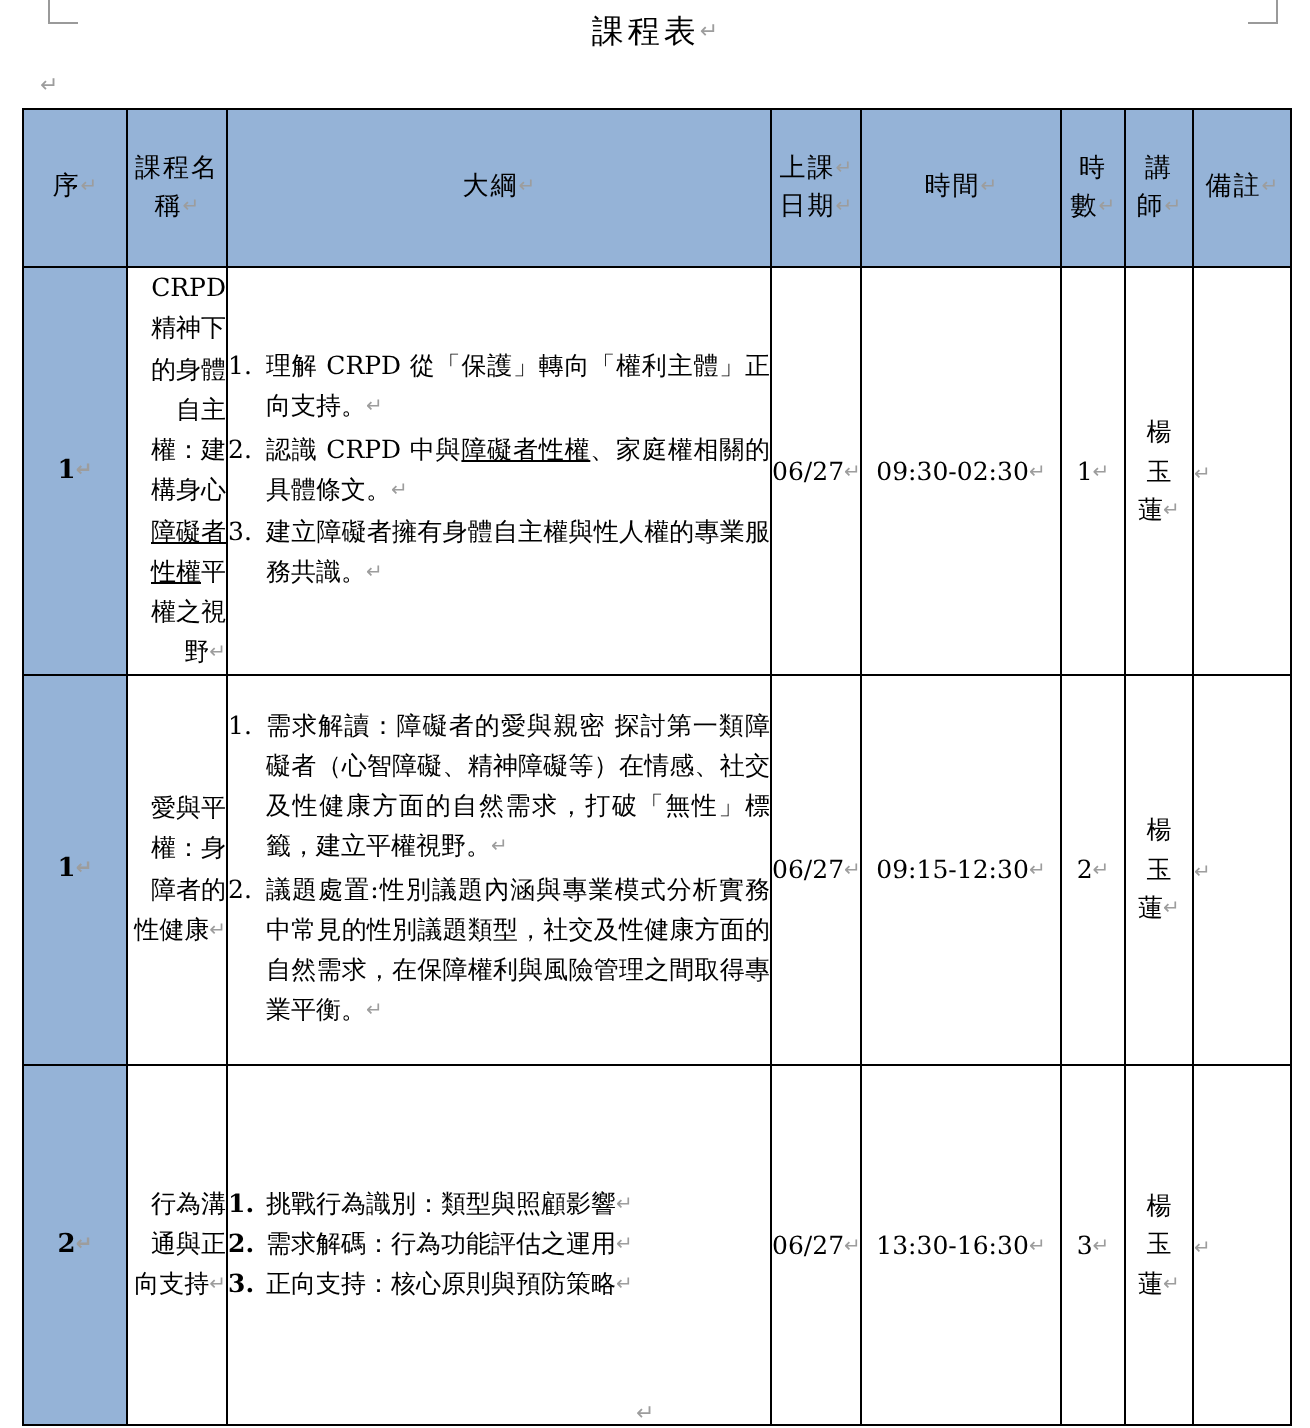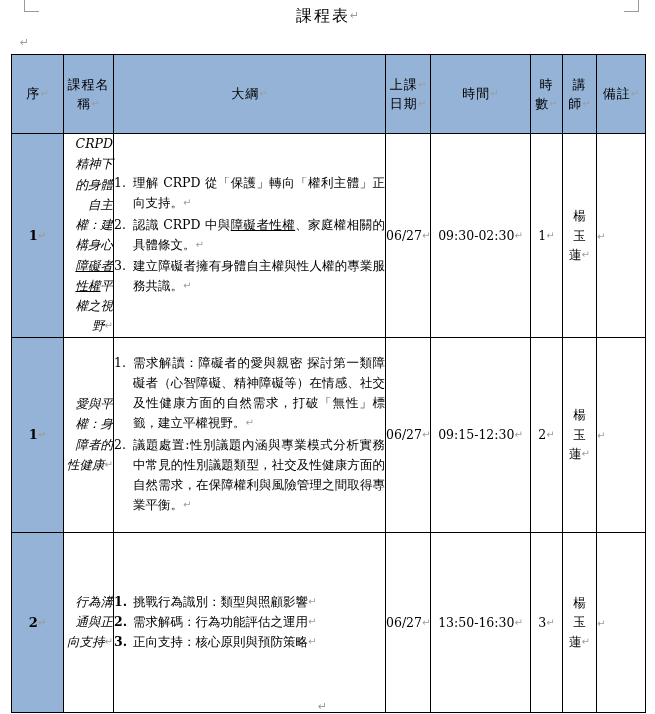--- a/index.html
+++ b/index.html
@@ -100,21 +100,20 @@
     text-align: center;
     font-size: 13px;
     font-weight: bold;
   }
   td.name {
     font-size: 12.5px;
     line-height: 1.62;
     text-align: right;
     padding: 4px 2px 4px 2px;
     vertical-align: middle;
-    font-style: italic;
   }
   td.outline {
     font-size: 12.5px;
     line-height: 1.62;
     padding: 5px 4px 5px 6px;
     vertical-align: middle;
     text-align: left;
   }
   td.date, td.time, td.hours {
     text-align: center;
@@ -263,21 +262,21 @@
         <td class="seq"><span>2</span><span class="mark">↵</span></td>
         <td class="name"><span>行為溝通與正向支持</span><span class="mark">↵</span></td>
         <td class="outline">
           <ol class="outline-list bold-num compact">
             <li><span class="num">1.</span><span>挑戰行為識別：類型與照顧影響</span><span class="mark">↵</span></li>
             <li><span class="num">2.</span><span>需求解碼：行為功能評估之運用</span><span class="mark">↵</span></li>
             <li><span class="num">3.</span><span>正向支持：核心原則與預防策略</span><span class="mark">↵</span></li>
           </ol>
         </td>
         <td class="date"><span>06/27</span><span class="mark">↵</span></td>
-        <td class="time"><span>13:50-16:30</span><span class="mark">↵</span></td>
+        <td class="time"><span>13:30-16:30</span><span class="mark">↵</span></td>
         <td class="hours"><span>3</span><span class="mark">↵</span></td>
         <td class="teacher">
           <div><span>楊</span></div>
           <div><span>玉</span></div>
           <div><span>蓮</span><span class="mark">↵</span></div>
         </td>
         <td class="remark"><span></span><span class="mark">↵</span></td>
       </tr>
     </tbody>
 </table>

